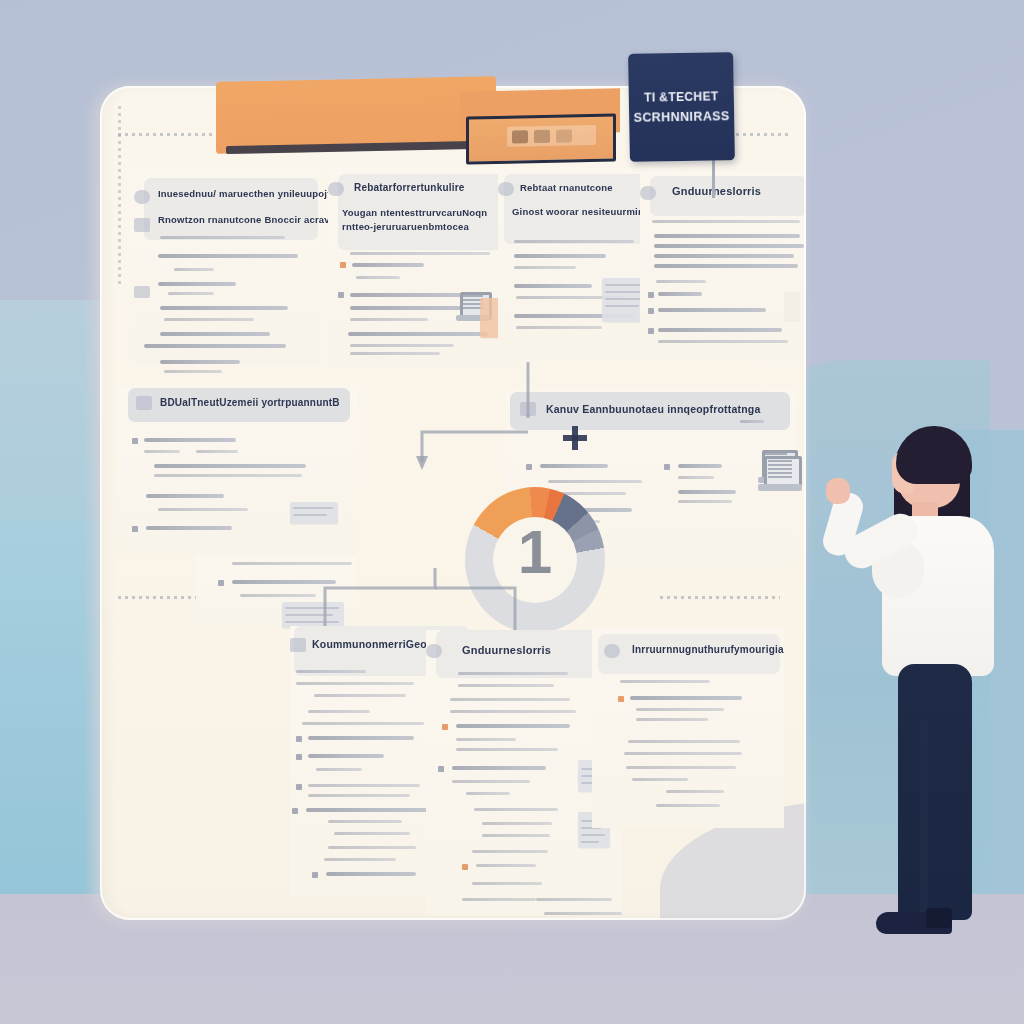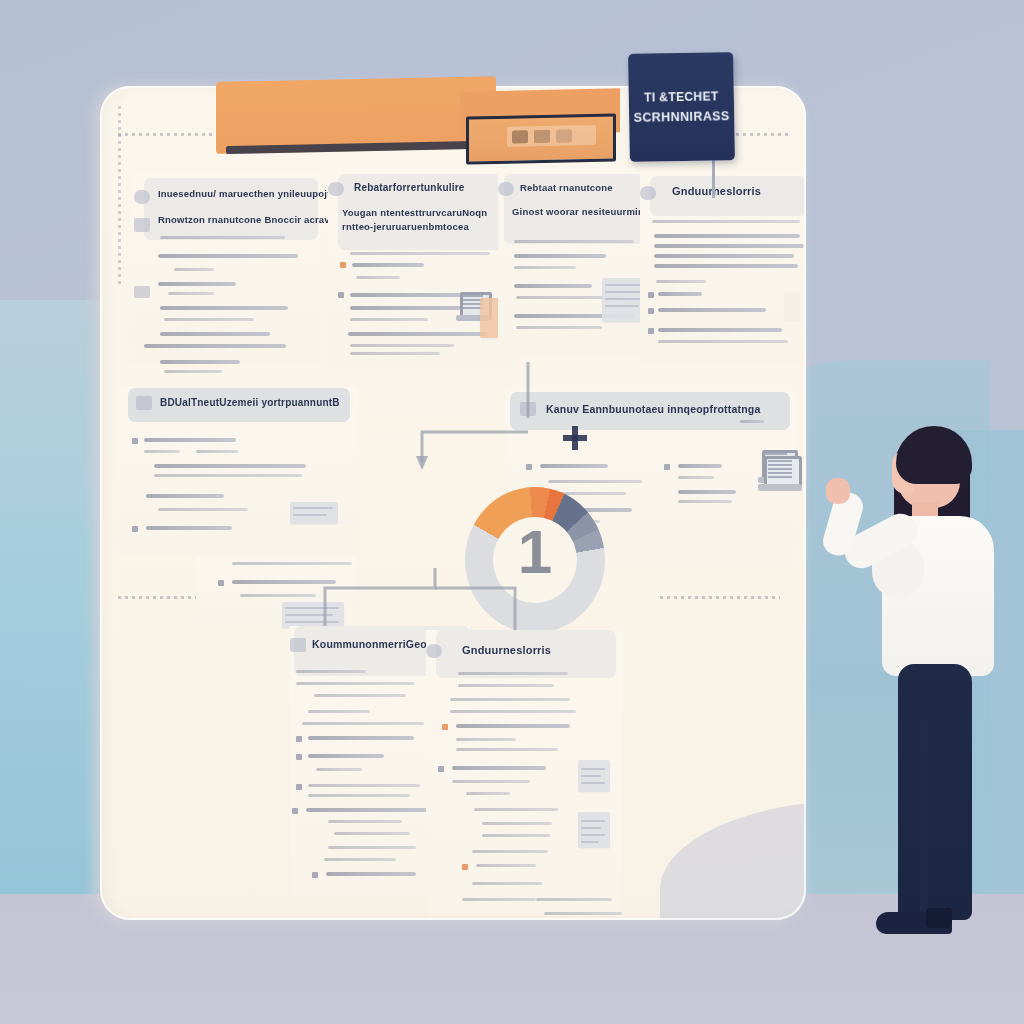--- a/index.html
+++ b/index.html
@@ -435,20 +435,36 @@
         <div class="dl" style="top:22px;width:24px;"></div>
       </div>
       <div class="doc" style="left:152px;top:182px;width:32px;height:36px;">
         <div class="dl" style="top:8px;width:24px;"></div>
         <div class="dl" style="top:15px;width:20px;"></div>
         <div class="dl" style="top:22px;width:24px;"></div>
         <div class="dl" style="top:29px;width:18px;"></div>
       </div>
     </div>
 
+    <div class="card" style="left:492px;top:542px;width:192px;height:200px;">
+      <div class="card-head" style="left:6px;top:6px;width:182px;height:40px;opacity:.5;"></div>
+      <div class="micro-icon" style="left:12px;top:16px;border-radius:8px;"></div>
+      <div class="card-title" style="left:40px;top:16px;font-size:10px;">Inrruurnnugnuthurufymourigia</div>
+      <div class="ln th" style="left:28px;top:52px;width:90px;"></div>
+      <div class="bullet o" style="left:26px;top:68px;"></div>
+      <div class="ln" style="left:38px;top:68px;width:112px;"></div>
+      <div class="ln th" style="left:44px;top:80px;width:88px;"></div>
+      <div class="ln th" style="left:44px;top:90px;width:72px;"></div>
+      <div class="ln th" style="left:36px;top:112px;width:112px;"></div>
+      <div class="ln th" style="left:32px;top:124px;width:118px;"></div>
+      <div class="ln th" style="left:34px;top:138px;width:110px;"></div>
+      <div class="ln th" style="left:40px;top:150px;width:56px;"></div>
+      <div class="ln th" style="left:74px;top:162px;width:58px;"></div>
+      <div class="ln th" style="left:64px;top:176px;width:64px;"></div>
+    </div>
 
     <div class="card" style="left:430px;top:810px;width:160px;height:30px;background:transparent;">
       <div class="ln th" style="left:6px;top:2px;width:76px;"></div>
       <div class="ln th" style="left:14px;top:16px;width:78px;"></div>
     </div>
   </div>
   <div class="board-edge"></div>
 
   <div class="banner"></div>
   <div class="banner-tail"></div>

